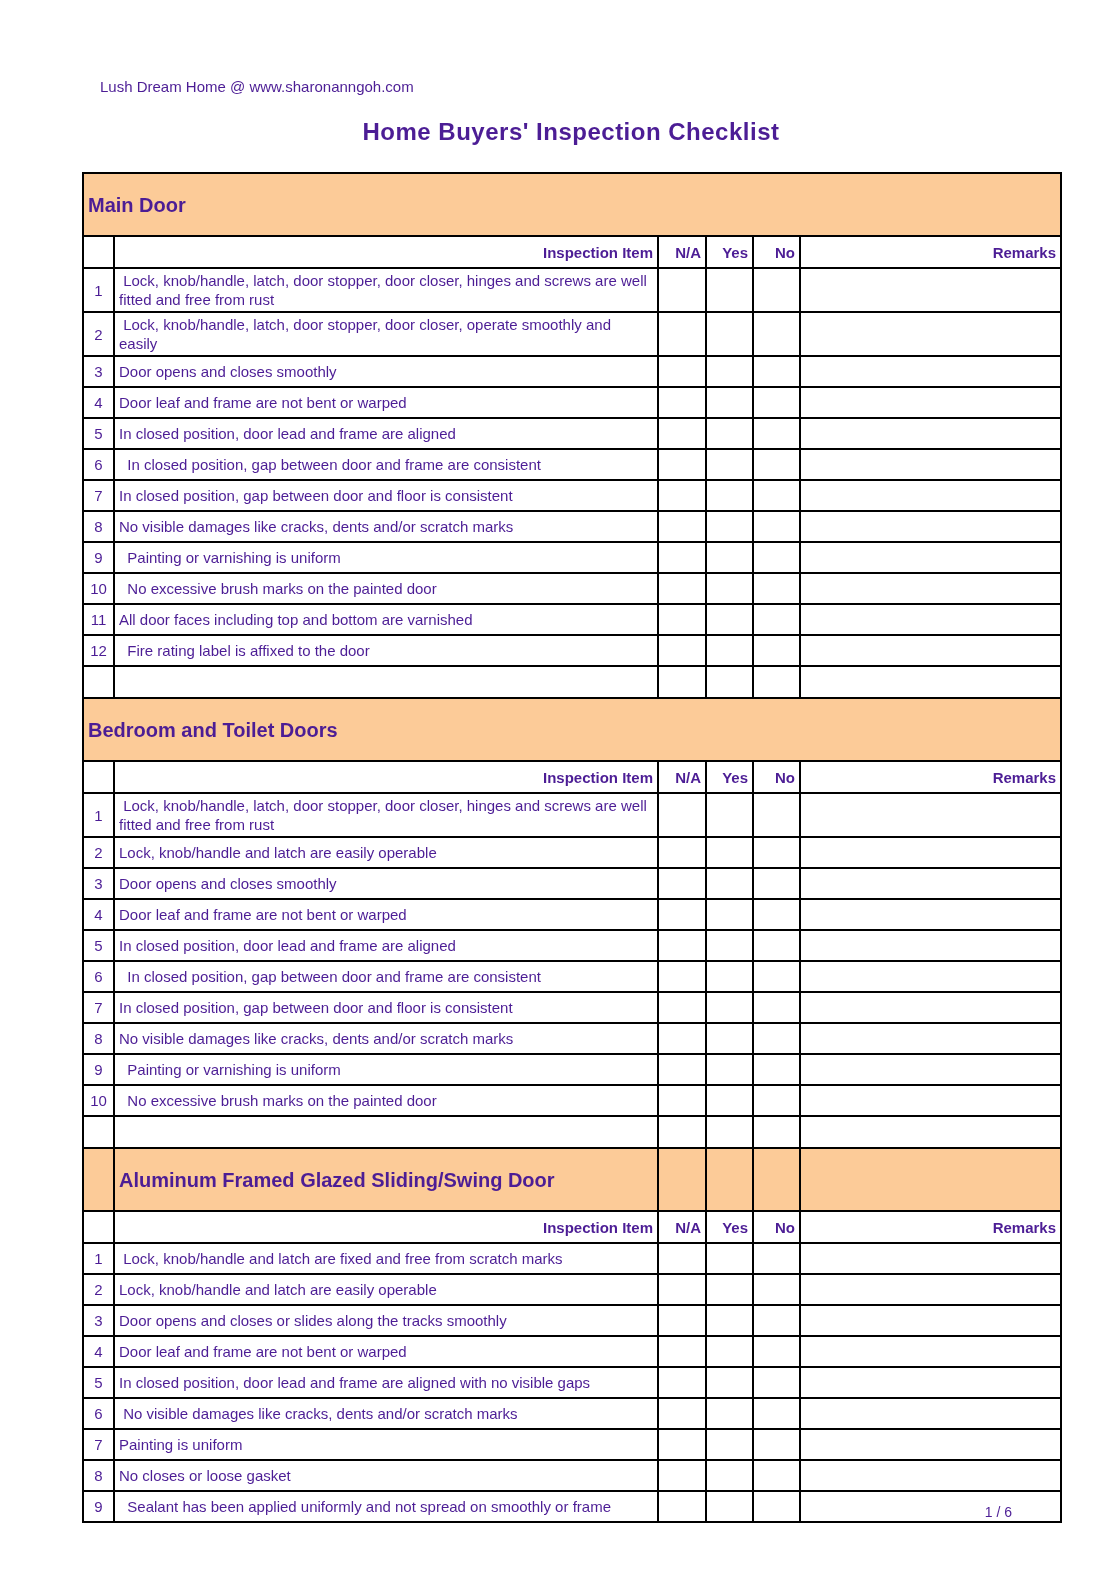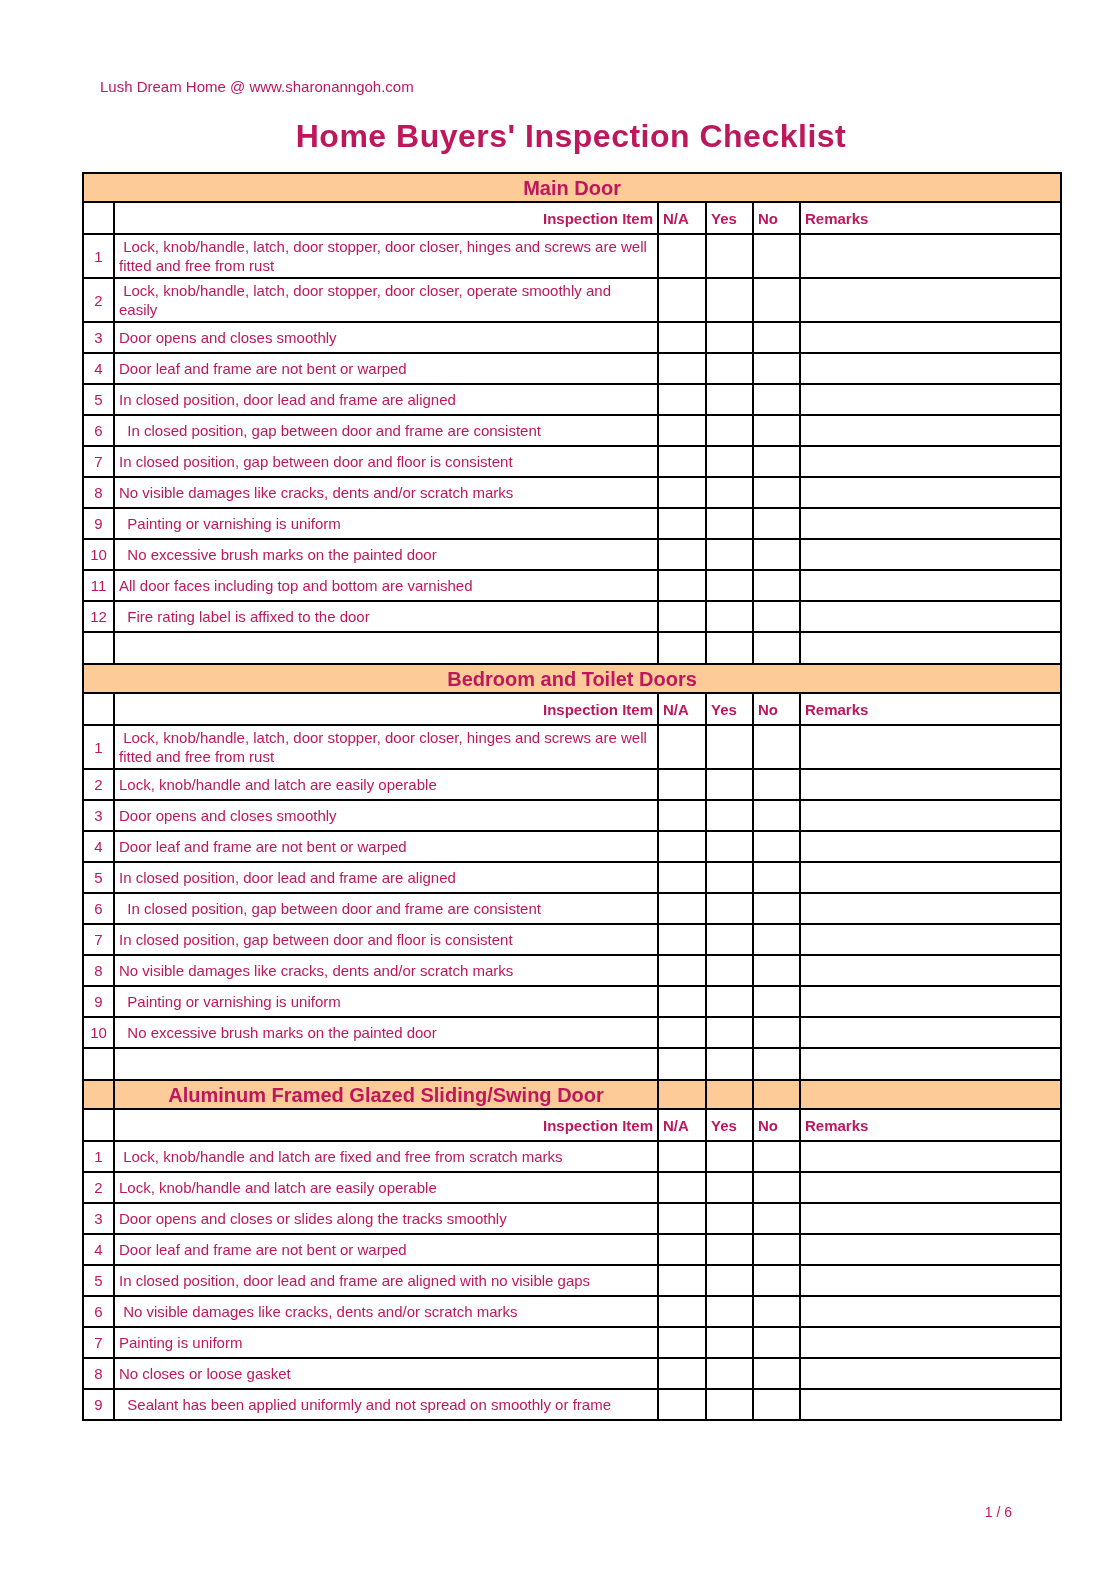--- a/index.html
+++ b/index.html
@@ -6,38 +6,38 @@
     margin: 0;
     padding: 0;
     background: #ffffff;
   }
   .page {
     position: relative;
     width: 1116px;
     height: 1579px;
     background: #ffffff;
     font-family: "Liberation Sans", sans-serif;
-    color: #be185d;
+    color: #4c1d95;
     overflow: hidden;
   }
   .doc-header {
     position: absolute;
     left: 100px;
     top: 78px;
     font-size: 15px;
     line-height: 18px;
   }
   .doc-title {
     position: absolute;
     left: 82px;
     top: 118px;
     width: 978px;
     margin: 0;
     text-align: center;
-    font-size: 32px;
+    font-size: 24px;
     font-weight: bold;
     letter-spacing: 0.5px;
   }
   table.checklist {
     position: absolute;
     left: 82px;
     top: 172px;
     width: 978px;
     border-collapse: collapse;
     table-layout: fixed;
@@ -48,28 +48,27 @@
     line-height: 19px;
     padding: 2px 4px;
     vertical-align: middle;
     overflow: hidden;
   }
   tr.band-row td {
     background: #FCCB98;
     height: 25px;
     font-size: 20px;
     font-weight: bold;
-    text-align: center;
     line-height: 24px;
-    padding: 1px 4px;
+    padding: 18px 4px;
   }
   tr.cols-row td {
     font-weight: bold;
     height: 26px;
-    text-align: left;
+    text-align: right;
   }
   tr.cols-row td.col-item {
     text-align: right;
     border-radius: 12px;
   }
   tr.data-row td {
     height: 25px;
   }
   td.num {
     text-align: center;

